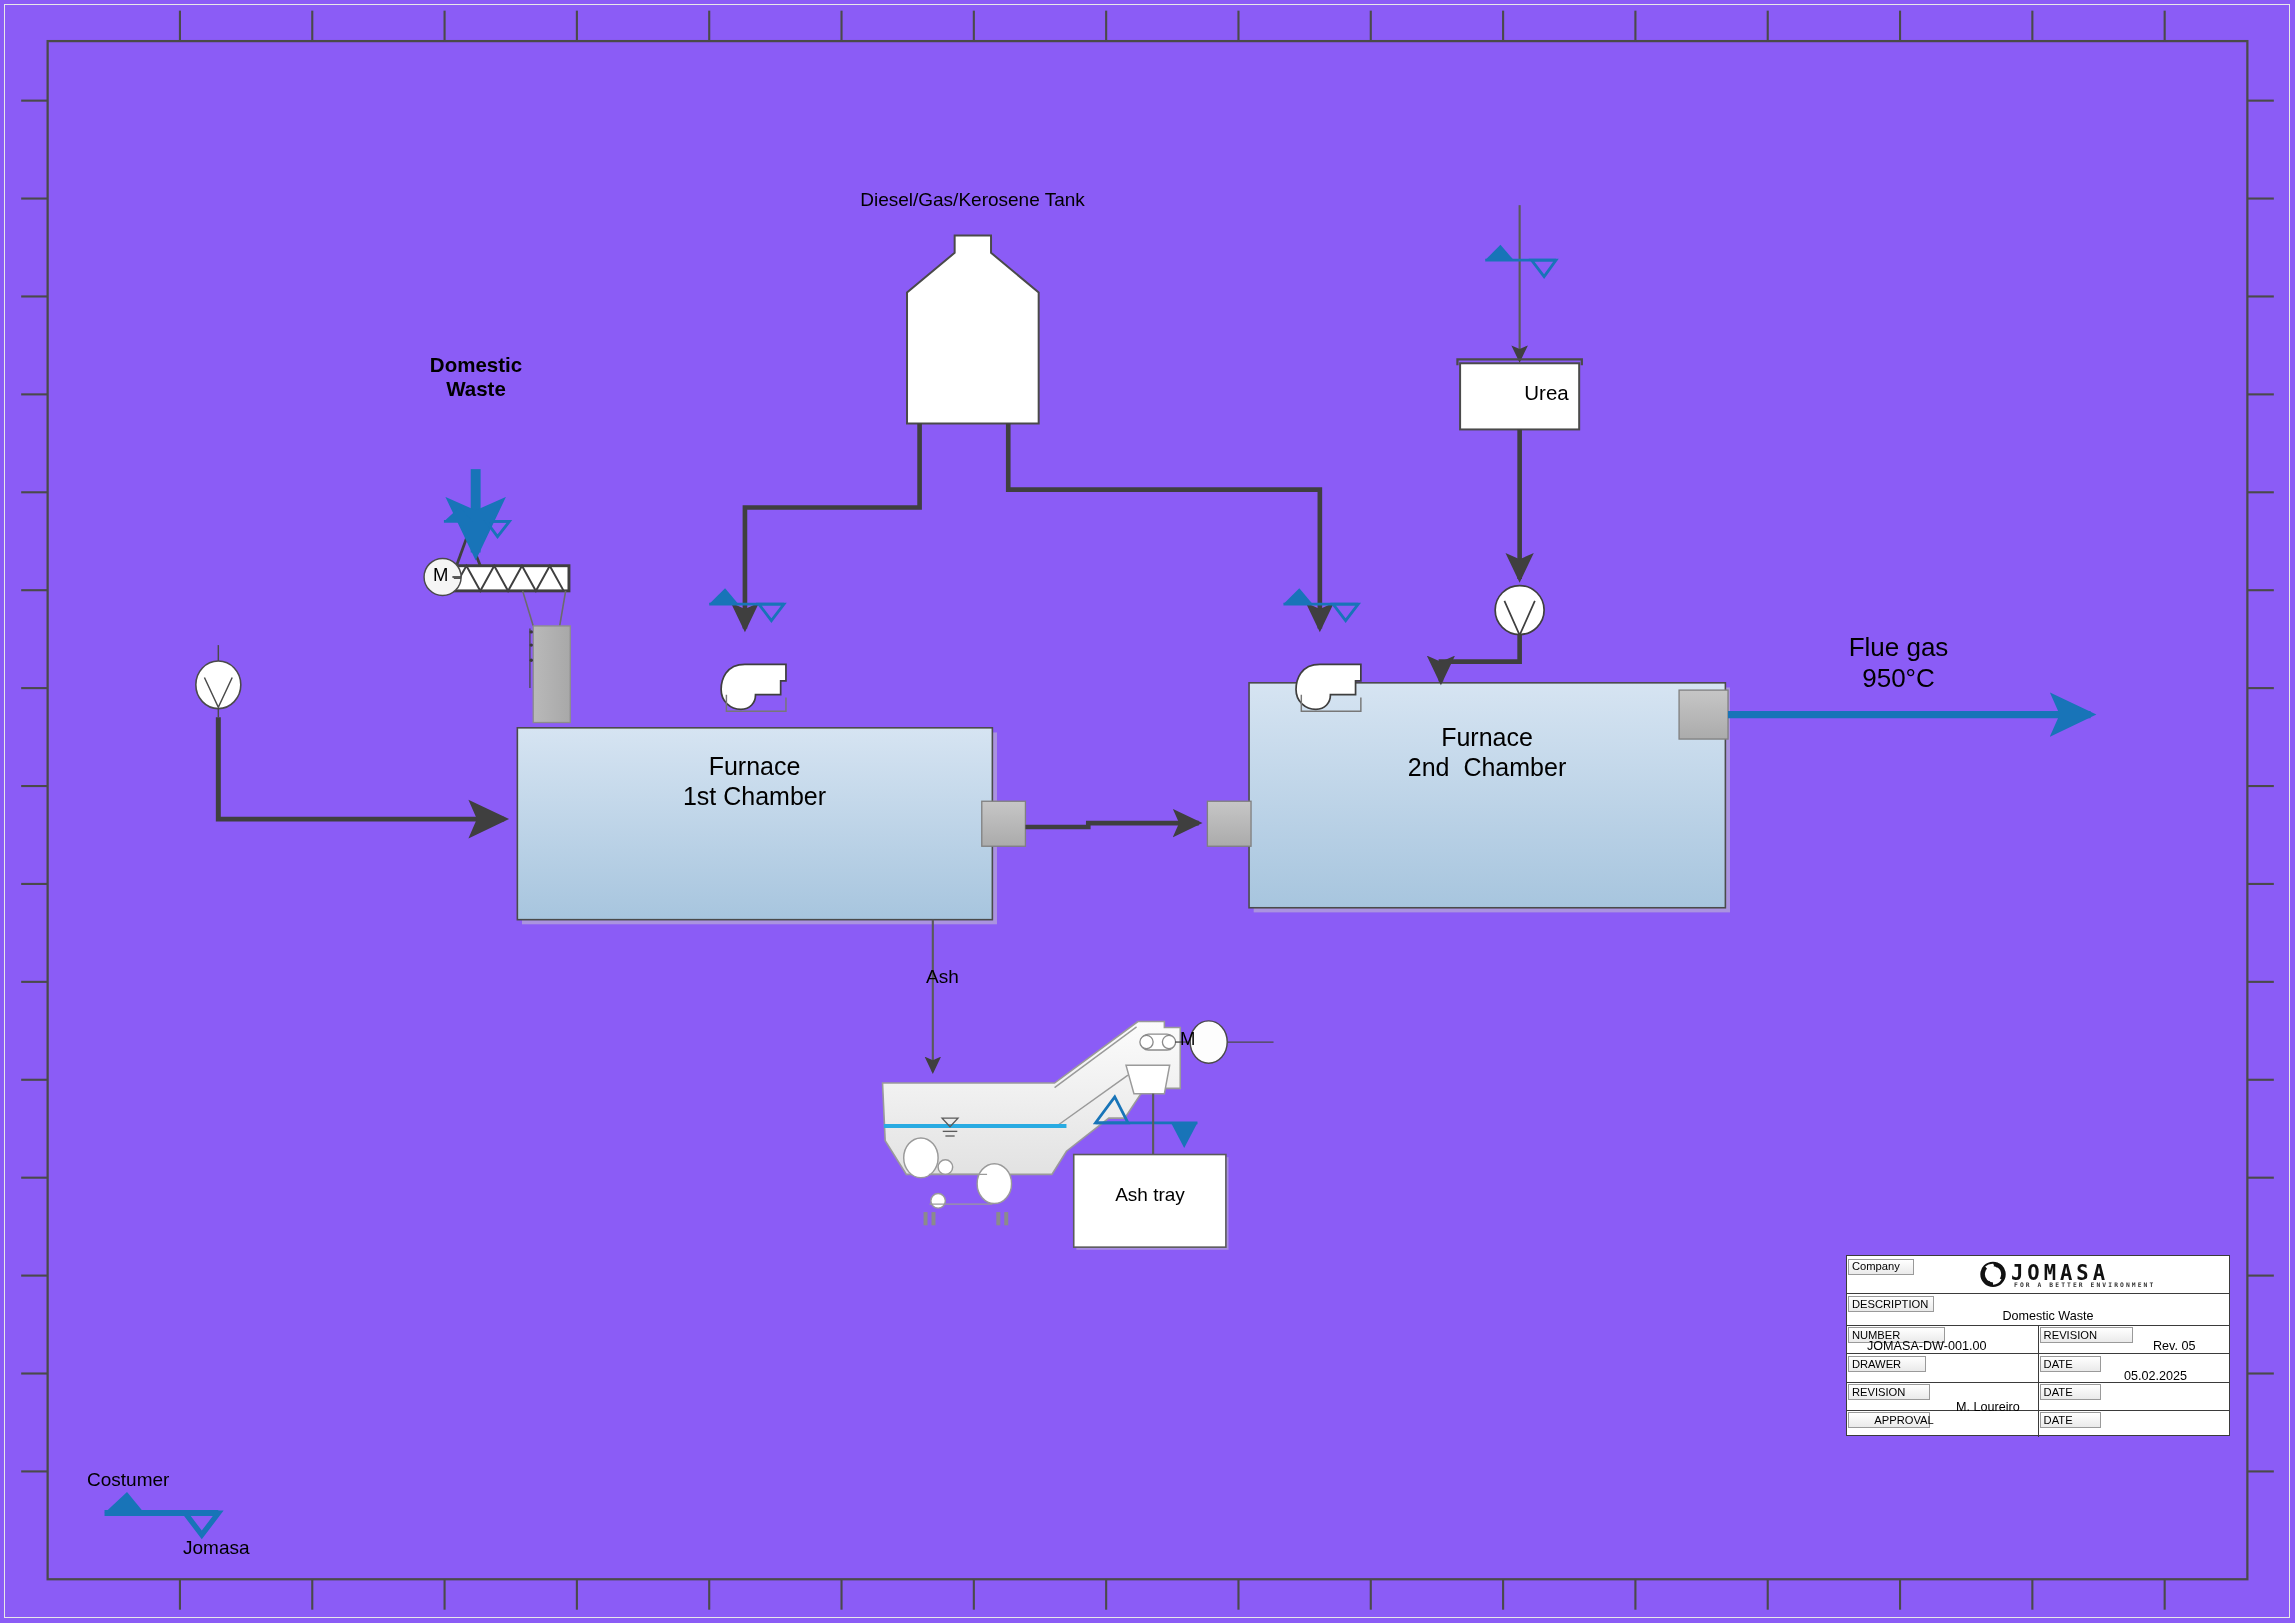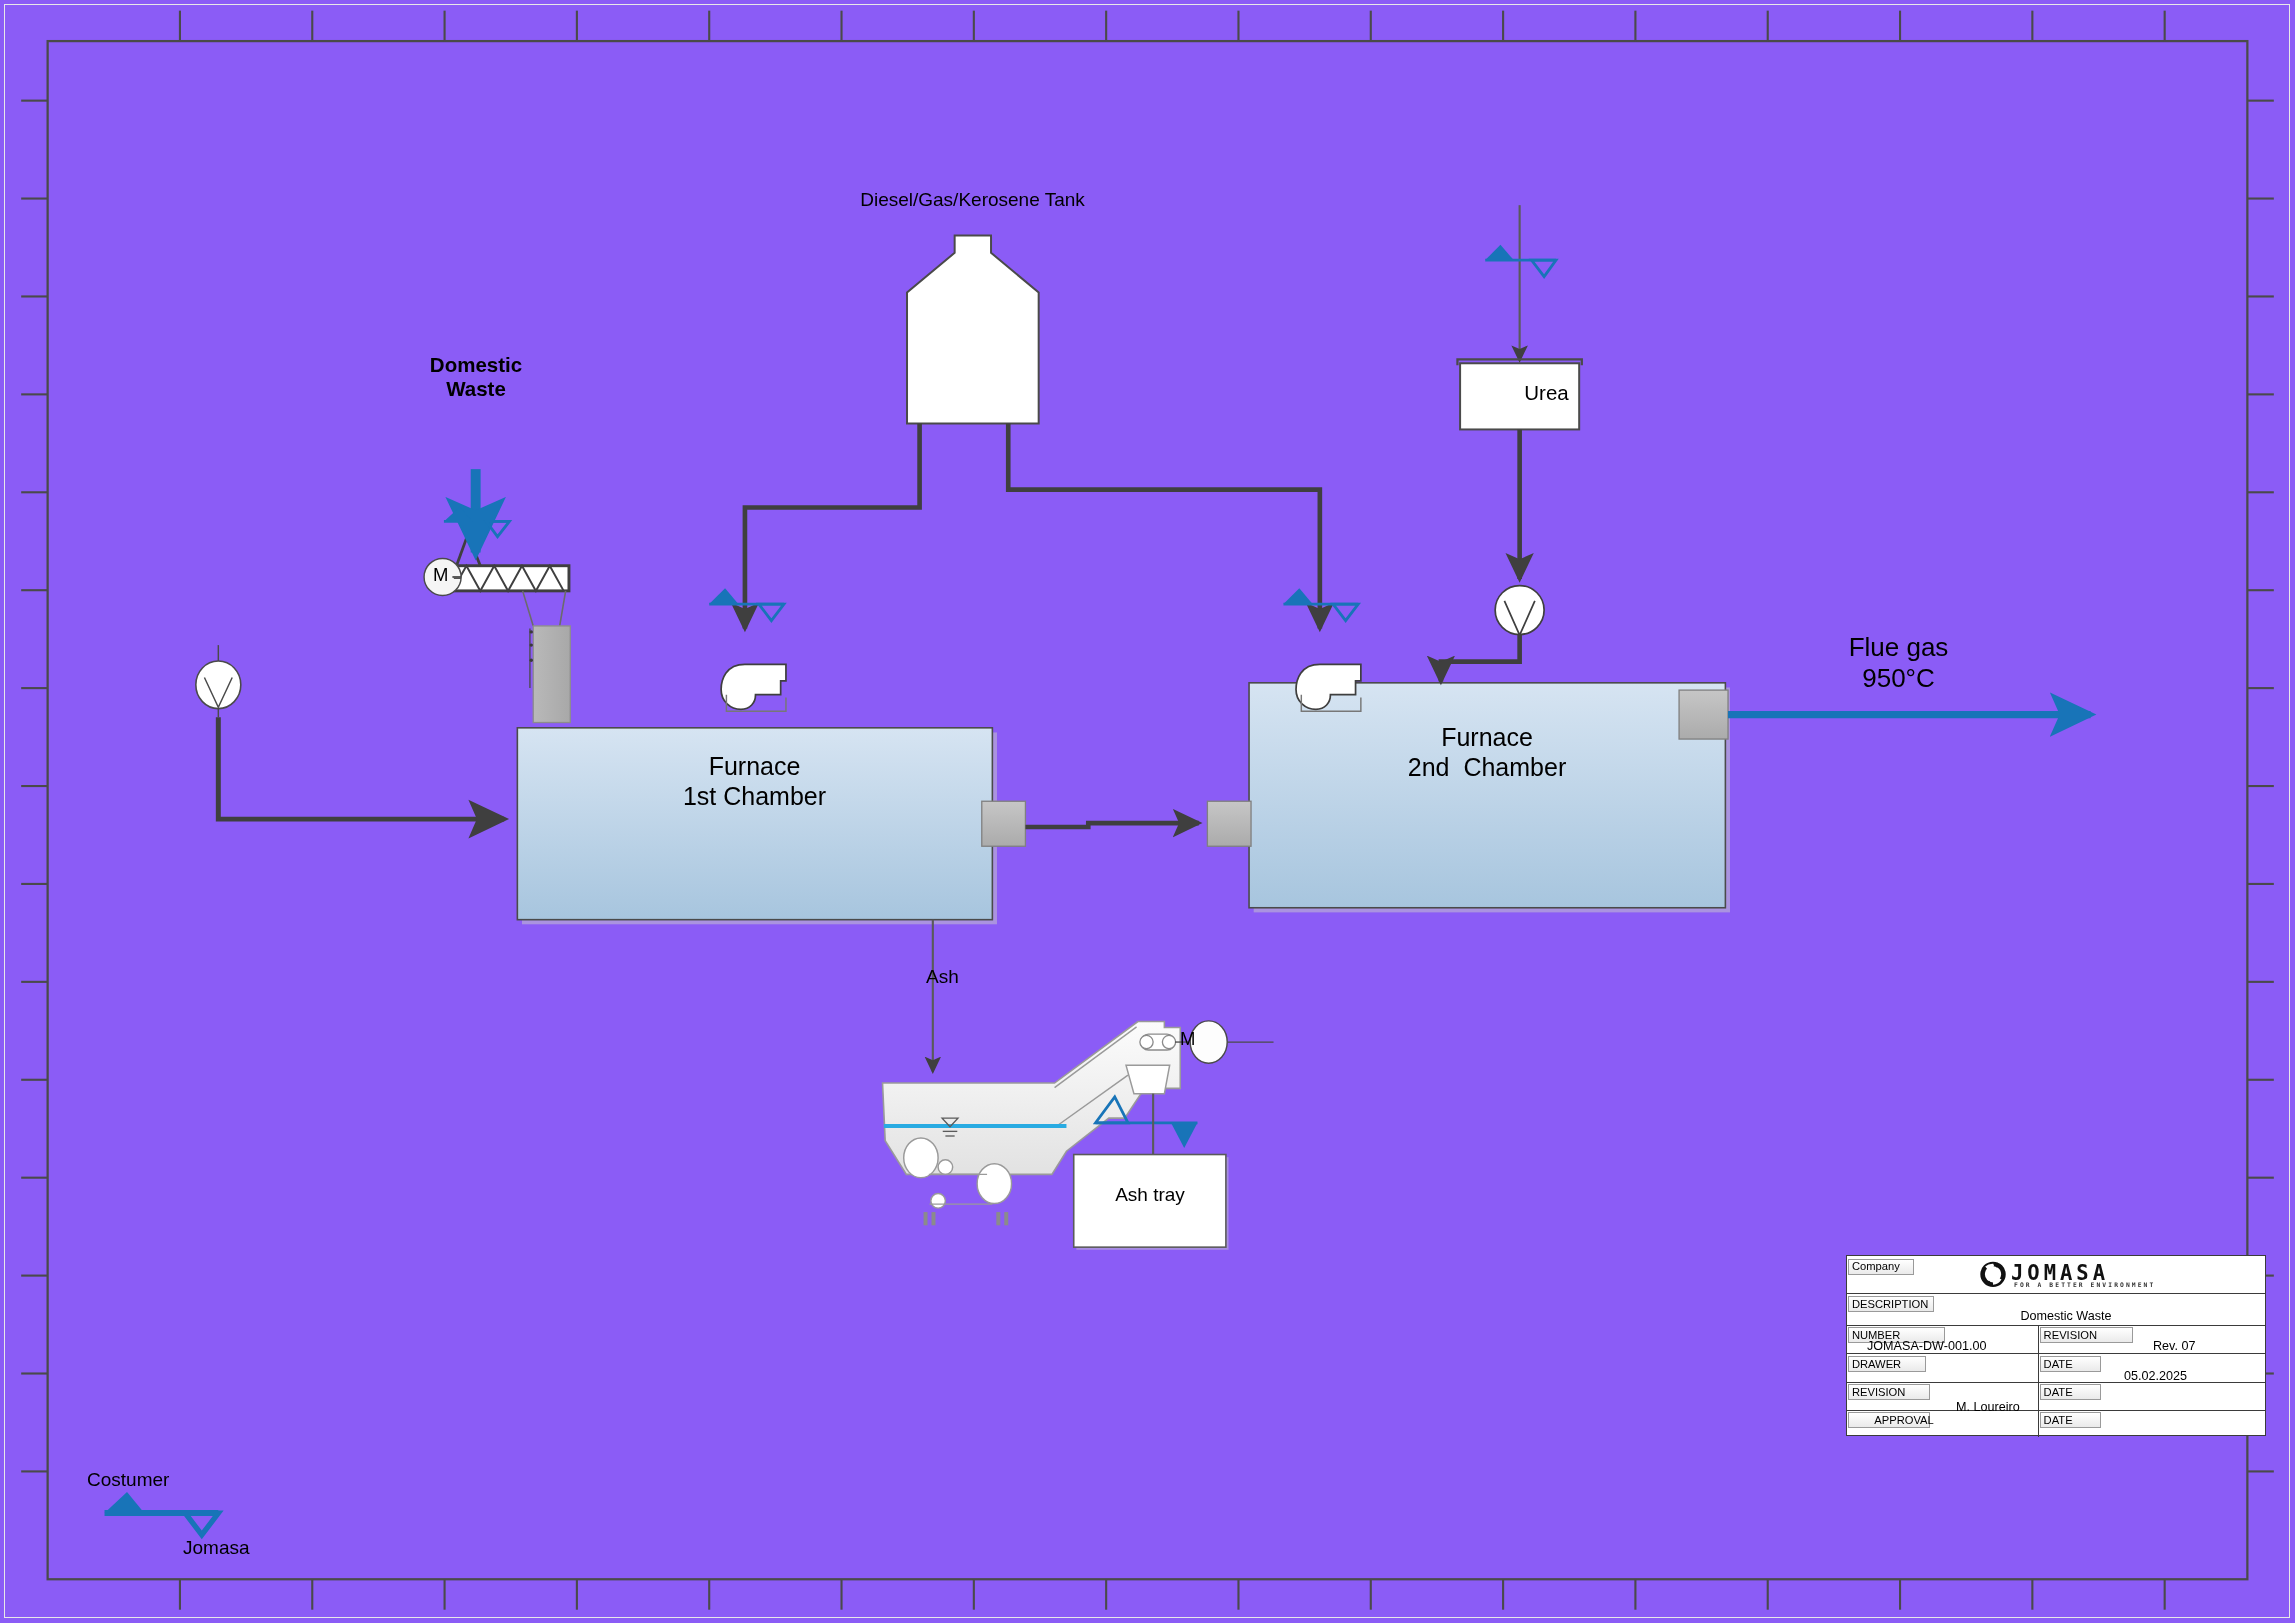--- a/index.html
+++ b/index.html
@@ -15,21 +15,21 @@
     border:1.3px solid #e8e8e8;
     box-sizing:border-box;
   }
   .svgroot{position:absolute;left:0;top:0;width:2295px;height:1623px;}
   .lbl{position:absolute;color:#000;white-space:pre;line-height:1.18;}
   .bold{font-weight:bold;}
   .ctr{text-align:center;}
 
   
   #titleblock{
-    position:absolute;left:1846px;top:1255px;width:420px;height:181px;
+    position:absolute;left:1846px;top:1255px;width:384px;height:181px;
     border:1.1px solid #3b3b3b;box-sizing:border-box;background:#fff;
     font-size:11.2px;
   }
   .tb-line{position:absolute;background:#3b3b3b;}
   .tb-tag{
     position:absolute;
     background:linear-gradient(#ffffff,#eaeaea);
     border:0.7px solid #9a9a9a;
     color:#000;font-size:11.2px;
     padding:0.7px 3.3px 1.3px 2.6px;
@@ -393,21 +393,21 @@
       <div class="logo-sub" style="position:absolute;left:37px;top:21px;">FOR A BETTER ENVIRONMENT</div>
     </div>
 
     <div class="tb-tag" style="left:1.3px;top:40px;width:86px;">DESCRIPTION</div>
     <div class="tb-val ctr" style="left:10px;top:53px;width:100%;text-align:center;">Domestic Waste</div>
 
     <div class="tb-tag" style="left:1.3px;top:71px;width:97px;">NUMBER</div>
     <div class="tb-val" style="left:20px;top:83px;">JOMASA-DW-001.00</div>
 
     <div class="tb-tag" style="left:193px;top:71px;width:93px;">REVISION</div>
-    <div class="tb-val" style="left:306px;top:83px;">Rev. 07</div>
+    <div class="tb-val" style="left:306px;top:83px;">Rev. 05</div>
 
     <div class="tb-tag" style="left:1.3px;top:100px;width:78px;">DRAWER</div>
     <div class="tb-val" style="left:109px;top:112px;margin-top:32px;">M. Loureiro</div>
 
     <div class="tb-tag" style="left:193px;top:100px;width:61px;">DATE</div>
     <div class="tb-val" style="left:277px;top:113px;">05.02.2025</div>
 
     <div class="tb-tag" style="left:1.3px;top:128px;width:82px;">REVISION</div>
     <div class="tb-val" style="left:99px;top:140px;"></div>
 

